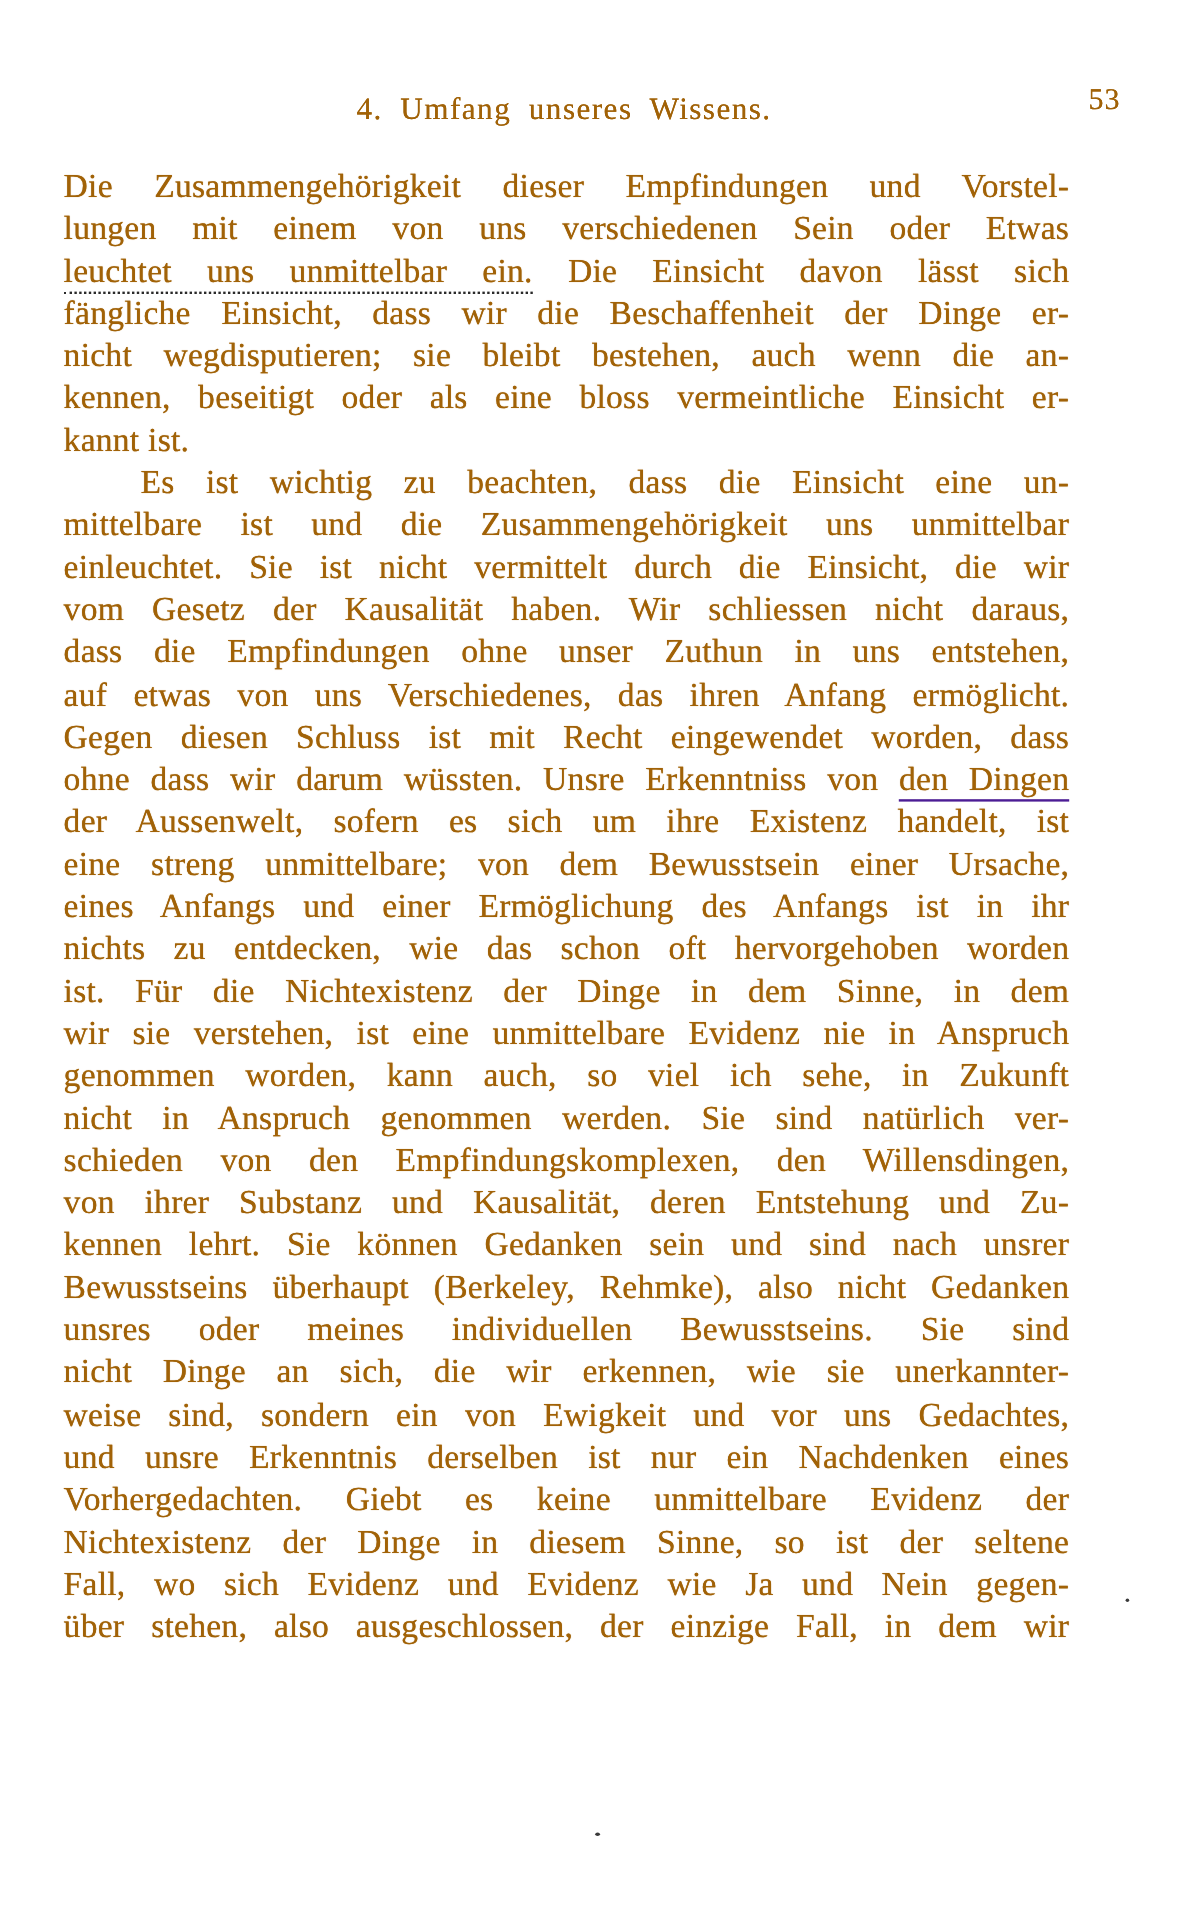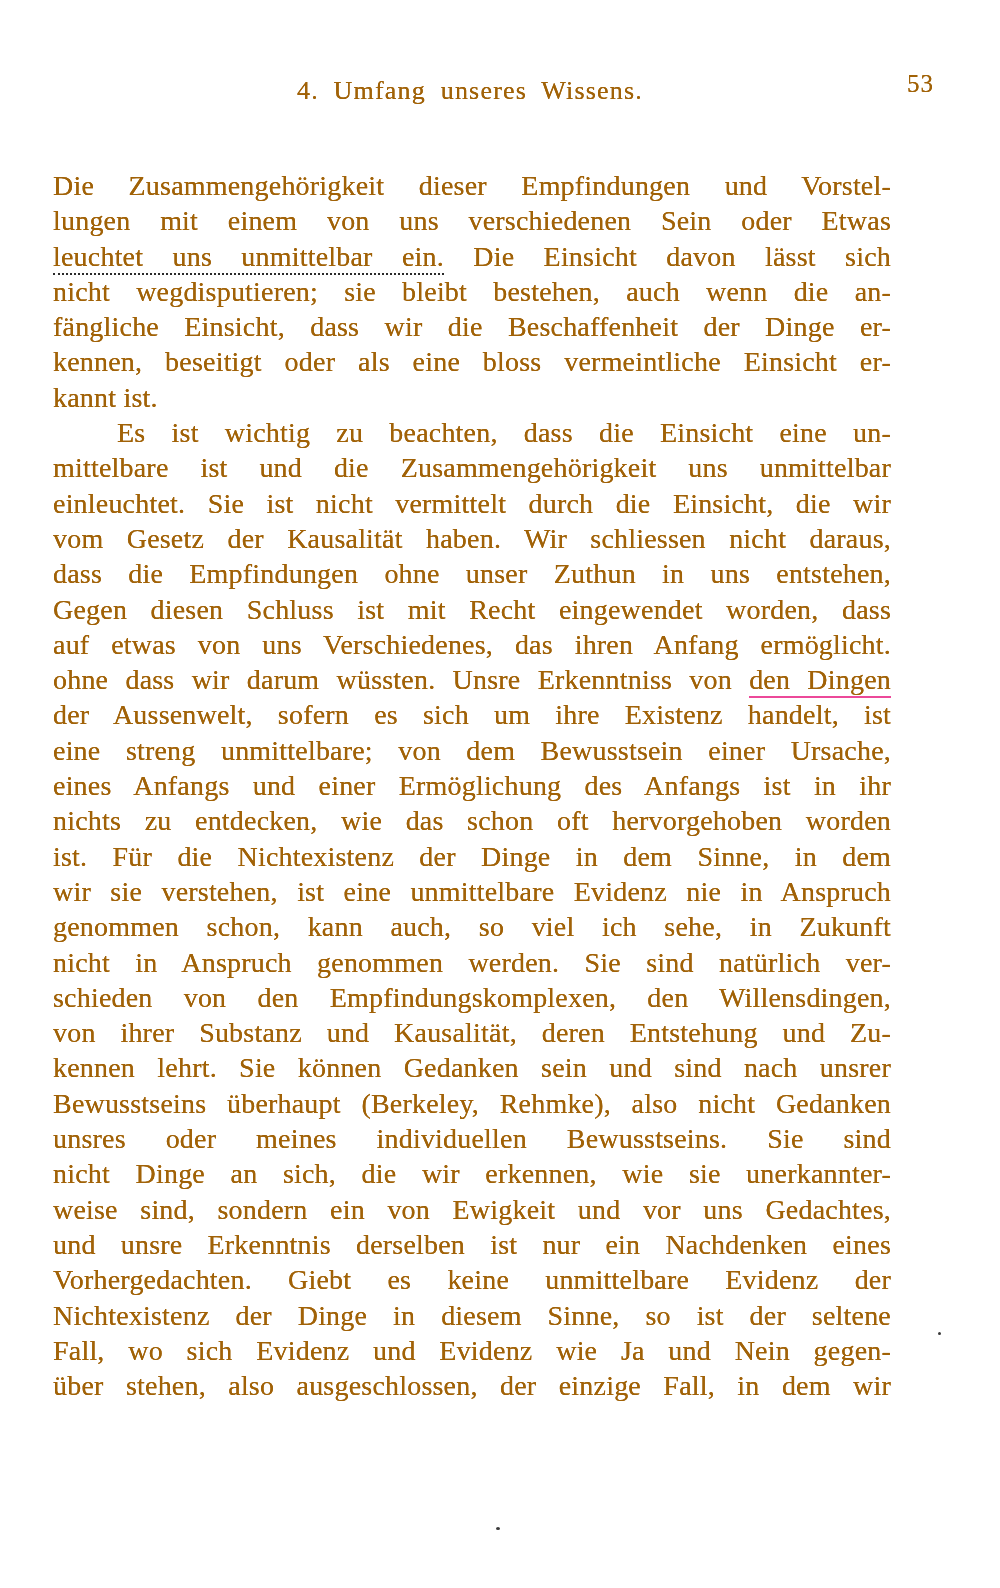--- a/index.html
+++ b/index.html
@@ -35,40 +35,39 @@
     font-size: 25px;
     letter-spacing: 1px;
     text-shadow: 0 0 0.5px currentColor;
   }
   .body-text {
     position: absolute;
     top: 138px;
     left: 53px;
     width: 838px;
     font-size: 28px;
-    margin-top: 30px;
   }
   .line {
     height: 35.3px;
     line-height: 35.3px;
     text-align: justify;
     text-align-last: justify;
     letter-spacing: 0.2px;
     white-space: nowrap;
     text-shadow: 0 0 0.6px currentColor;
   }
   .line.no-just {
     text-align: center;
     text-align-last: left;
   }
   .line.indent {
     padding-left: 64px;
   }
   .u-solid {
-    border-bottom: 2px solid #ec4899;
+    border-bottom: 2px solid #4c1d95;
     padding-bottom: 1px;
   }
   .u-dot {
     border-bottom: 2px dotted #2a2a2a;
     padding-bottom: 1px;
   }
   .speck {
     position: absolute;
     background: #3a3a3a;
     border-radius: 50%;
@@ -80,39 +79,39 @@
 <body>
 
 <div class="page">
   <div class="running-header">4. Umfang unseres Wissens.</div>
   <div class="page-number">53</div>
 
   <div class="body-text">
       <div class="line">Die Zusammengehörigkeit dieser Empfindungen und Vorstel-</div>
       <div class="line">lungen mit einem von uns verschiedenen Sein oder Etwas</div>
       <div class="line"><span class="u-dot">leuchtet uns unmittelbar ein.</span> Die Einsicht davon lässt sich</div>
+      <div class="line">fängliche Einsicht, dass wir die Beschaffenheit der Dinge er-</div>
       <div class="line">nicht wegdisputieren; sie bleibt bestehen, auch wenn die an-</div>
-      <div class="line">fängliche Einsicht, dass wir die Beschaffenheit der Dinge er-</div>
       <div class="line">kennen, beseitigt oder als eine bloss vermeintliche Einsicht er-</div>
       <div class="line no-just">kannt ist.</div>
       <div class="line indent">Es ist wichtig zu beachten, dass die Einsicht eine un-</div>
       <div class="line">mittelbare ist und die Zusammengehörigkeit uns unmittelbar</div>
       <div class="line">einleuchtet. Sie ist nicht vermittelt durch die Einsicht, die wir</div>
       <div class="line">vom Gesetz der Kausalität haben. Wir schliessen nicht daraus,</div>
       <div class="line">dass die Empfindungen ohne unser Zuthun in uns entstehen,</div>
+      <div class="line">auf etwas von uns Verschiedenes, das ihren Anfang ermöglicht.</div>
       <div class="line">Gegen diesen Schluss ist mit Recht eingewendet worden, dass</div>
-      <div class="line">auf etwas von uns Verschiedenes, das ihren Anfang ermöglicht.</div>
       <div class="line">ohne dass wir darum wüssten. Unsre Erkenntniss von <span class="u-solid">den Dingen</span></div>
       <div class="line">der Aussenwelt, sofern es sich um ihre Existenz handelt, ist</div>
       <div class="line">eine streng unmittelbare; von dem Bewusstsein einer Ursache,</div>
       <div class="line">eines Anfangs und einer Ermöglichung des Anfangs ist in ihr</div>
       <div class="line">nichts zu entdecken, wie das schon oft hervorgehoben worden</div>
       <div class="line">ist. Für die Nichtexistenz der Dinge in dem Sinne, in dem</div>
       <div class="line">wir sie verstehen, ist eine unmittelbare Evidenz nie in Anspruch</div>
-      <div class="line">genommen schon, kann auch, so viel ich sehe, in Zukunft</div>
+      <div class="line">genommen worden, kann auch, so viel ich sehe, in Zukunft</div>
       <div class="line">nicht in Anspruch genommen werden. Sie sind natürlich ver-</div>
       <div class="line">schieden von den Empfindungskomplexen, den Willensdingen,</div>
       <div class="line">von ihrer Substanz und Kausalität, deren Entstehung und Zu-</div>
       <div class="line">kennen lehrt. Sie können Gedanken sein und sind nach unsrer</div>
       <div class="line">Bewusstseins überhaupt (Berkeley, Rehmke), also nicht Gedanken</div>
       <div class="line">unsres oder meines individuellen Bewusstseins. Sie sind</div>
       <div class="line">nicht Dinge an sich, die wir erkennen, wie sie unerkannter-</div>
       <div class="line">weise sind, sondern ein von Ewigkeit und vor uns Gedachtes,</div>
       <div class="line">und unsre Erkenntnis derselben ist nur ein Nachdenken eines</div>
       <div class="line">Vorhergedachten. Giebt es keine unmittelbare Evidenz der</div>

